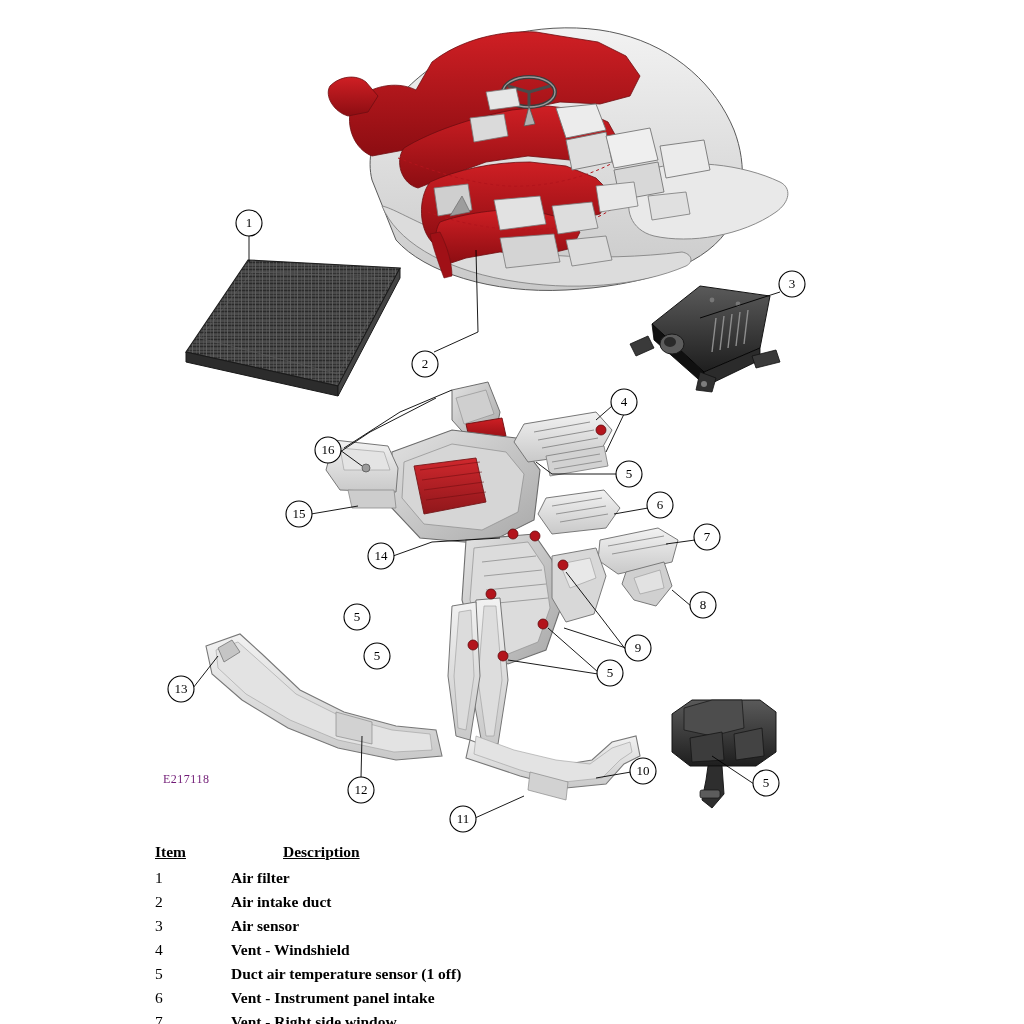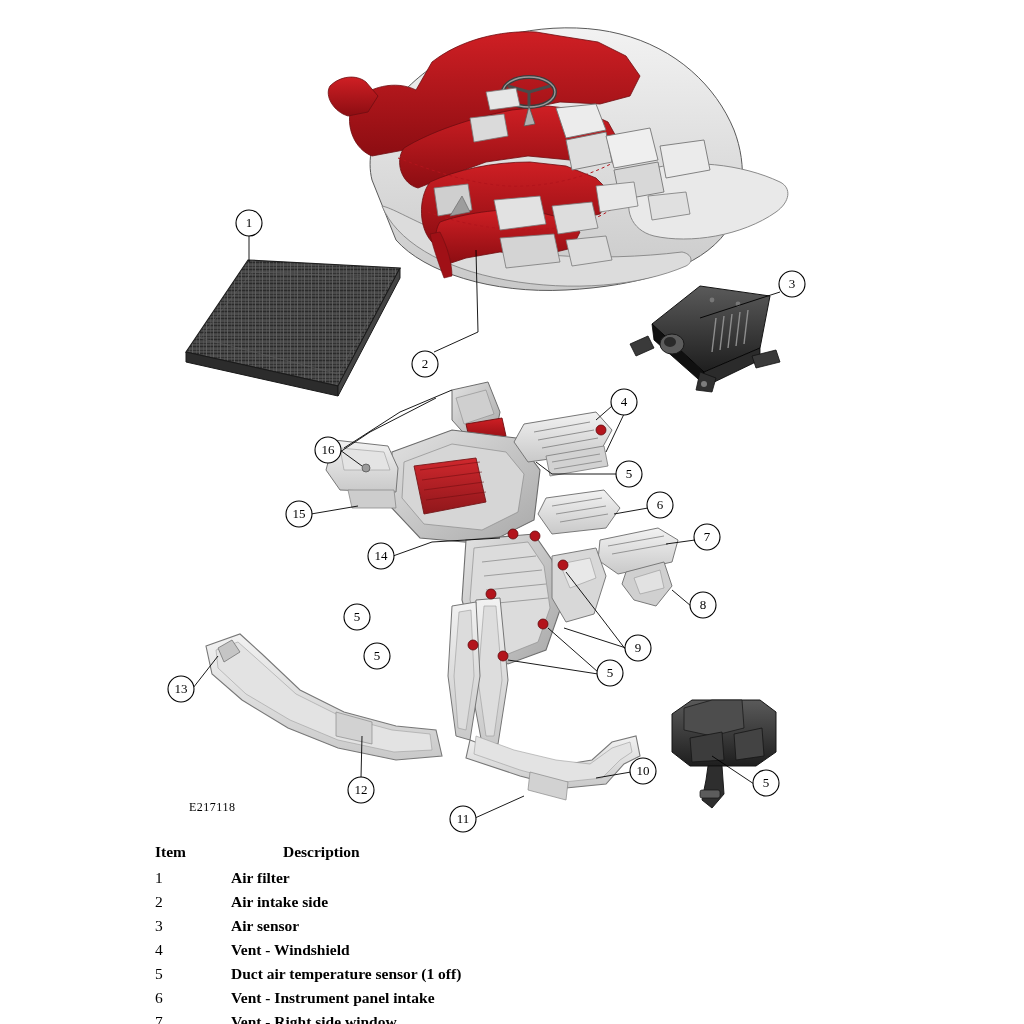--- a/index.html
+++ b/index.html
@@ -40,42 +40,42 @@
     stroke-width: 1.1;
   }
   .leader {
     stroke: #000000;
     stroke-width: 0.9;
     fill: none;
   }
   .fig-code {
     position: absolute;
     left: 163px;
-    top: 800px;
+    top: 772px;
     font-family: "Liberation Serif", serif;
     font-size: 12px;
     letter-spacing: 0.5px;
-    color: #000000;
-    margin-left: 26px;
+    color: #701a75;
   }
   .legend {
     position: absolute;
     left: 155px;
     top: 843px;
     width: 620px;
   }
   .legend table {
     border-collapse: collapse;
     font-family: "Liberation Serif", serif;
     font-size: 15.5px;
   }
   .legend th {
     text-align: left;
     font-weight: bold;
     padding: 0 0 5px 0;
+    text-decoration: underline;
   }
   .legend th.col-item { width: 38px; }
   .legend th.col-desc { padding-left: 90px; }
   .legend td {
     padding: 1px 0 1px 0;
     vertical-align: top;
     line-height: 1.42;
   }
   .legend td.col-item { width: 38px; }
   .legend td.col-desc { padding-left: 38px; font-weight: bold; }
@@ -425,21 +425,21 @@
           <th class="col-desc">Description</th>
         </tr>
       </thead>
       <tbody id="legend-body">
           <tr>
             <td class="col-item">1</td>
             <td class="col-desc">Air filter</td>
           </tr>
           <tr>
             <td class="col-item">2</td>
-            <td class="col-desc">Air intake side</td>
+            <td class="col-desc">Air intake duct</td>
           </tr>
           <tr>
             <td class="col-item">3</td>
             <td class="col-desc">Air sensor</td>
           </tr>
           <tr>
             <td class="col-item">4</td>
             <td class="col-desc">Vent - Windshield</td>
           </tr>
           <tr>

